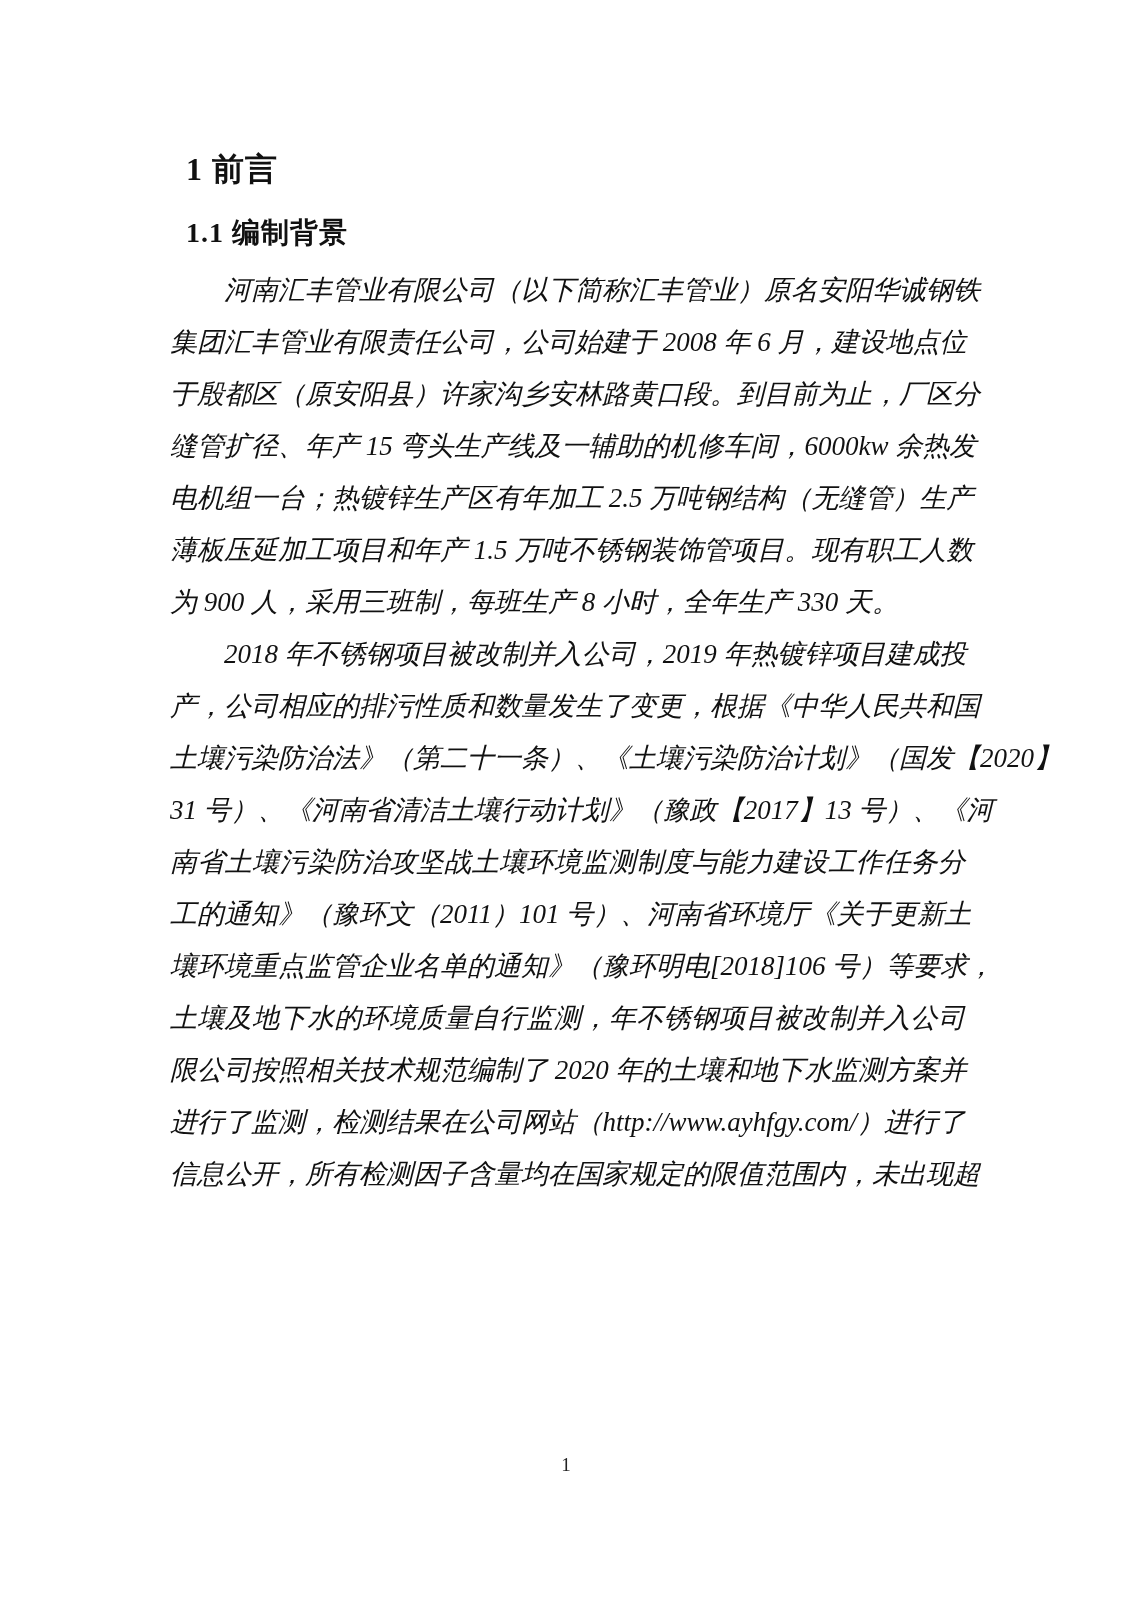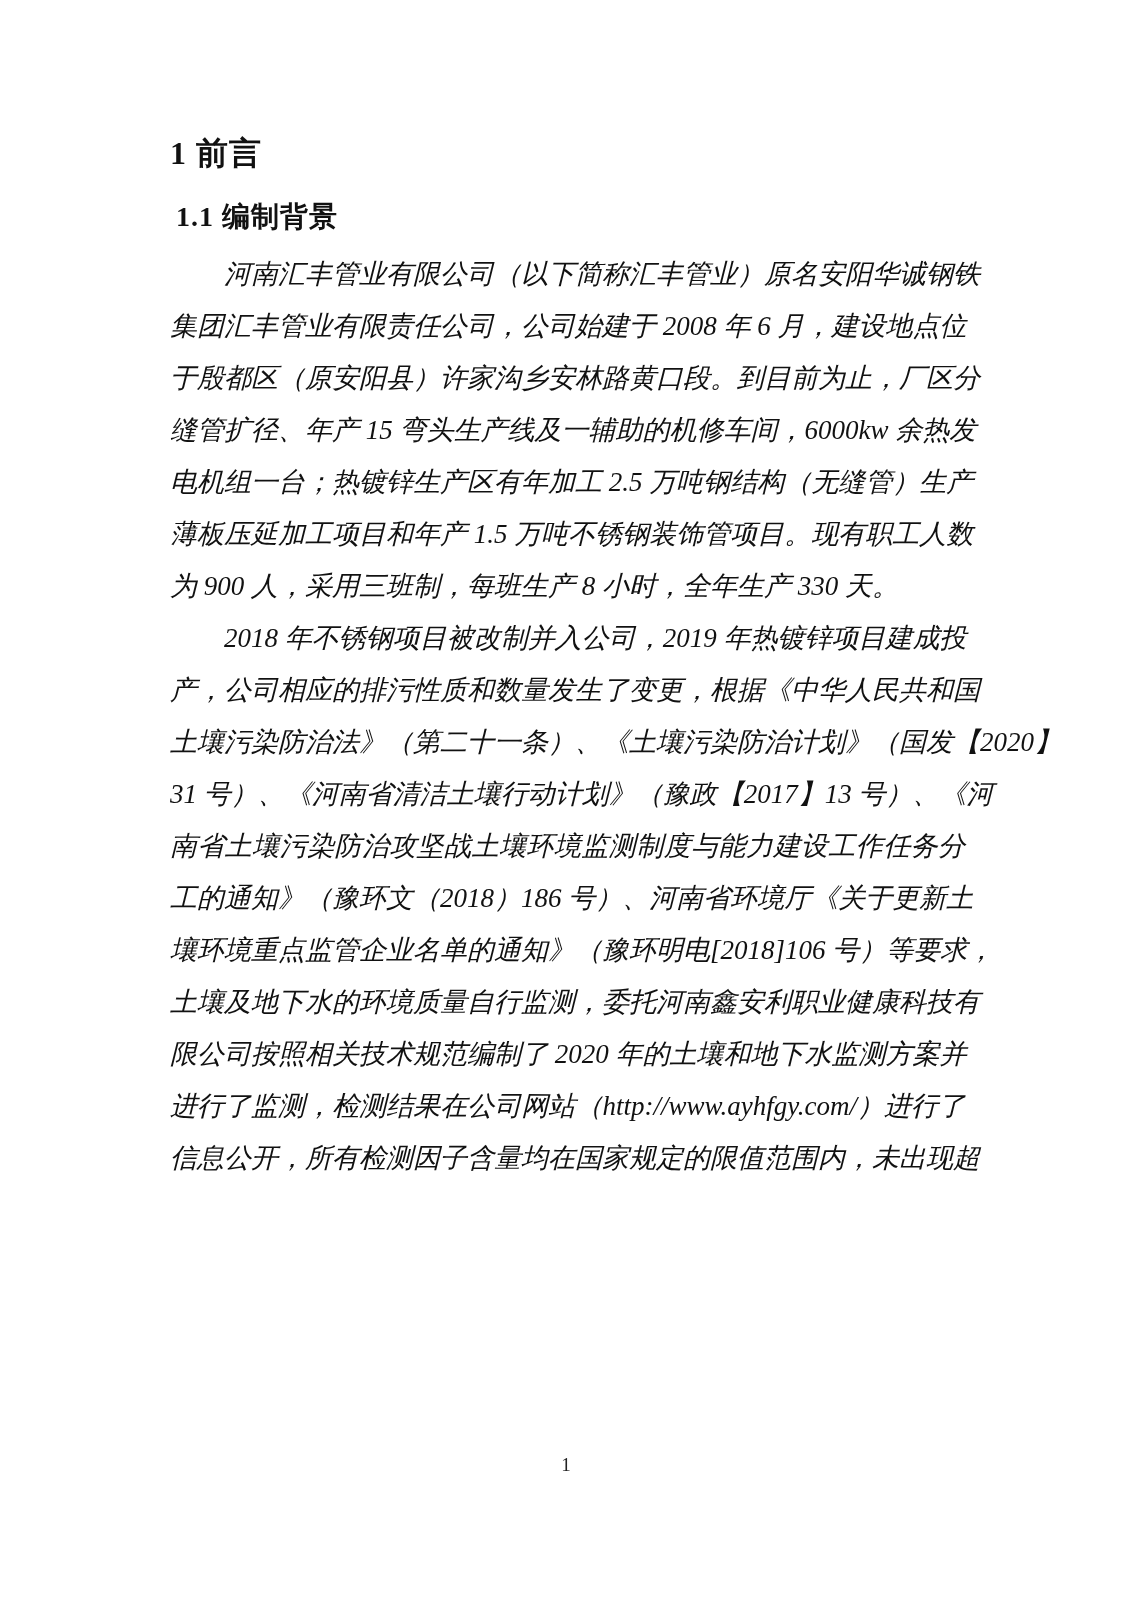--- a/index.html
+++ b/index.html
@@ -21,29 +21,29 @@
   .content {
     position: absolute;
     left: 170px;
     top: 132px;
     width: 795px;
   }
   .h1 {
     font-size: 32px;
     font-weight: bold;
     line-height: 42px;
-    margin: 0;
+    margin: 16px;
     letter-spacing: 1px;
     text-align: left;
   }
   .h2 {
     font-size: 28px;
     font-weight: bold;
     line-height: 38px;
-    margin: 24px 0 0 6px;
+    margin: 24px 0 0 16px;
     letter-spacing: 1px;
     text-align: left;
   }
   .body-text {
     margin-top: 12px;
   }
   .para {
     margin: 0;
   }
   .para .line {
@@ -91,23 +91,23 @@
           <div class="line">电机组一台；热镀锌生产区有年加工 2.5 万吨钢结构（无缝管）生产</div>
           <div class="line">薄板压延加工项目和年产 1.5 万吨不锈钢装饰管项目。现有职工人数</div>
           <div class="line">为 900 人，采用三班制，每班生产 8 小时，全年生产 330 天。</div>
         </div>
       <div class="para">
           <div class="line first">2018 年不锈钢项目被改制并入公司，2019 年热镀锌项目建成投</div>
           <div class="line">产，公司相应的排污性质和数量发生了变更，根据《中华人民共和国</div>
           <div class="line">土壤污染防治法》（第二十一条）、《土壤污染防治计划》（国发【2020】</div>
           <div class="line">31 号）、《河南省清洁土壤行动计划》（豫政【2017】13 号）、《河</div>
           <div class="line">南省土壤污染防治攻坚战土壤环境监测制度与能力建设工作任务分</div>
-          <div class="line">工的通知》（豫环文（2018）186 号）、河南省环境厅《关于更新土</div>
+          <div class="line">工的通知》（豫环文（2011）101 号）、河南省环境厅《关于更新土</div>
           <div class="line">壤环境重点监管企业名单的通知》（豫环明电[2018]106 号）等要求，</div>
-          <div class="line">土壤及地下水的环境质量自行监测，委托河南鑫安利职业健康科技有</div>
+          <div class="line">土壤及地下水的环境质量自行监测，年不锈钢项目被改制并入公司</div>
           <div class="line">限公司按照相关技术规范编制了 2020 年的土壤和地下水监测方案并</div>
           <div class="line">进行了监测，检测结果在公司网站（http://www.ayhfgy.com/）进行了</div>
           <div class="line">信息公开，所有检测因子含量均在国家规定的限值范围内，未出现超</div>
         </div>
     </div>
   </div>
   <div class="page-number">1</div>
 </div>
 
 </body></html>

